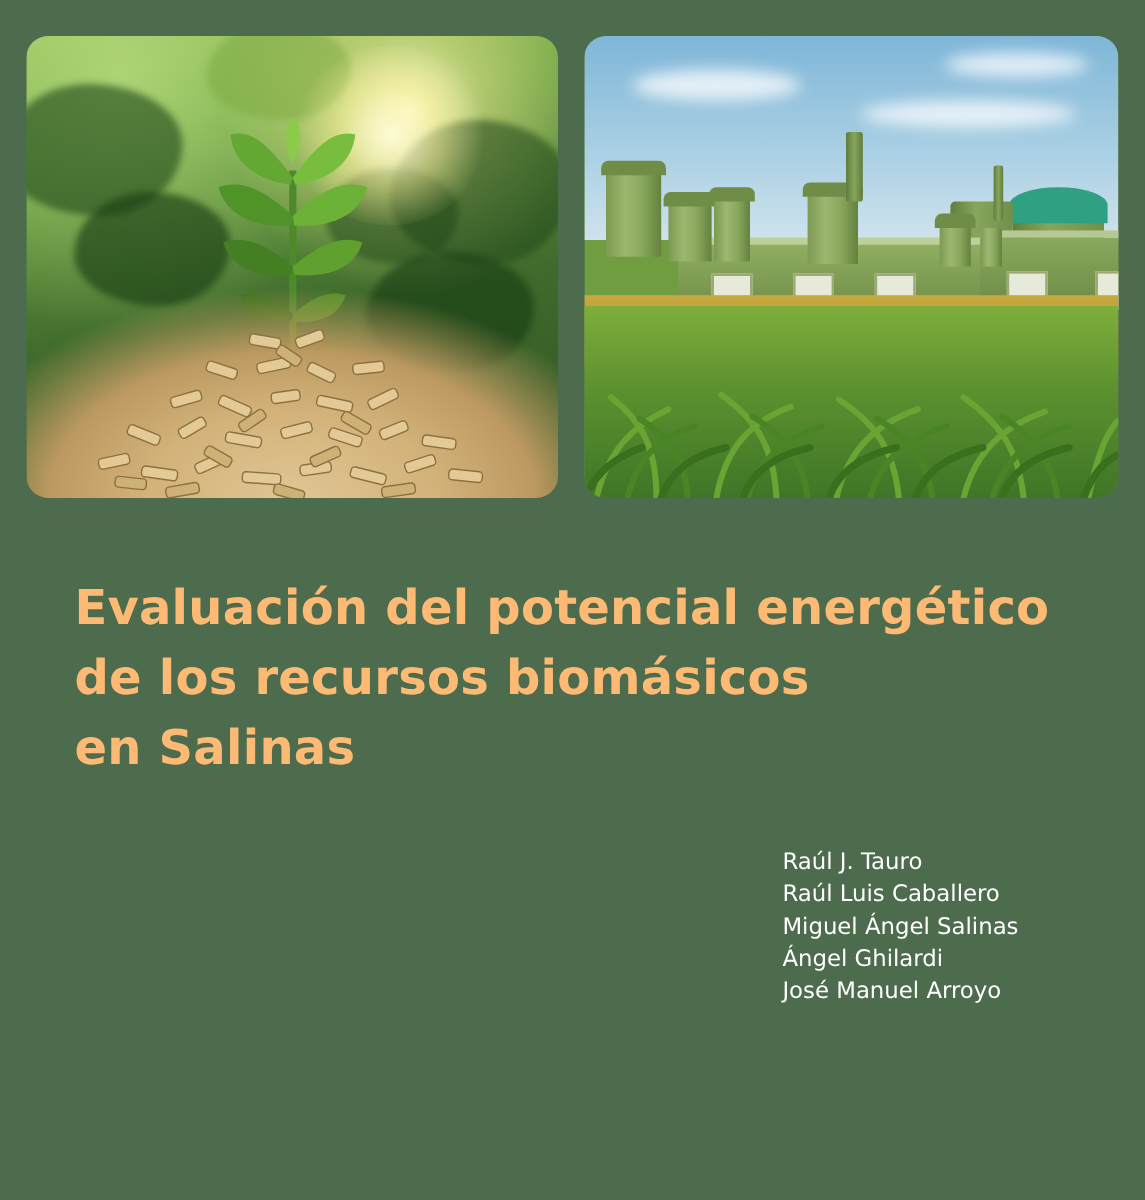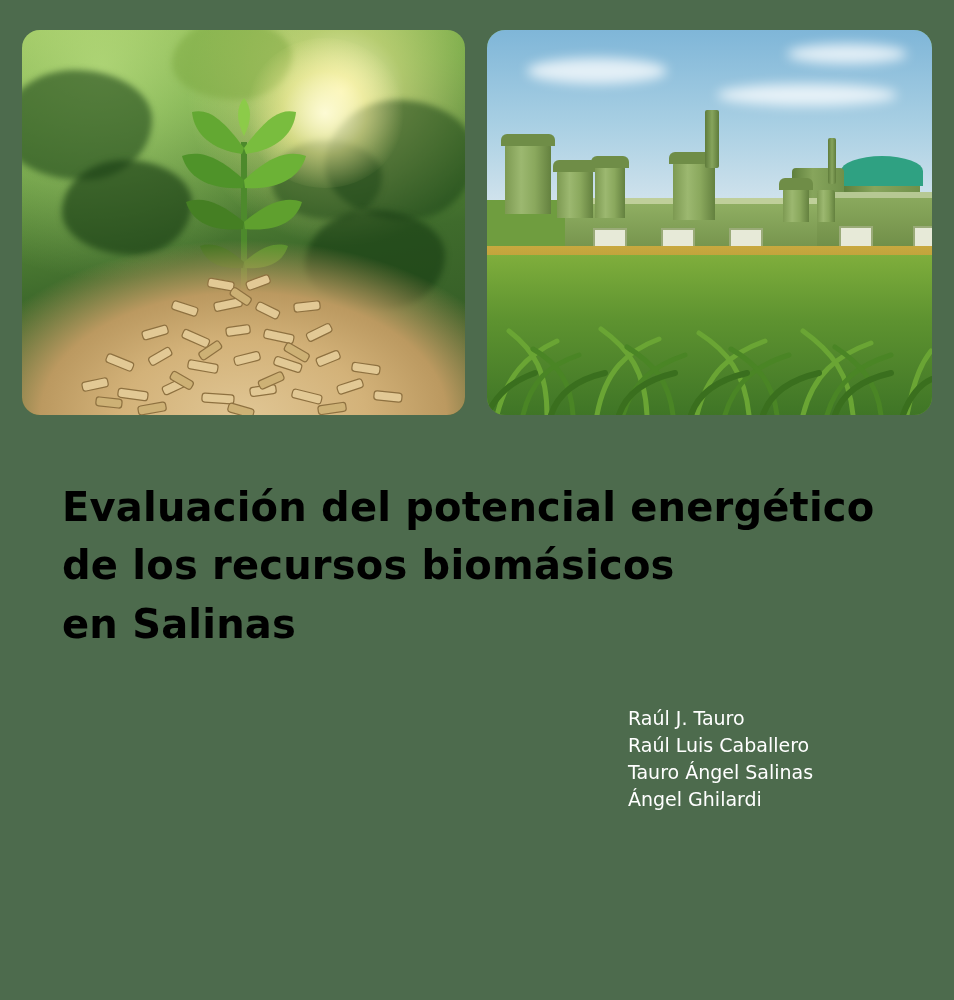--- a/index.html
+++ b/index.html
@@ -137,37 +137,37 @@
     position: absolute; left: 0; right: 0; bottom: 0; height: 160px;
     background: linear-gradient(180deg, #7fae3c 0%, #5e9330 40%, #3f7526 100%);
   }
 
   
   .title {
     position: absolute;
     left: 62px;
     top: 478px;
     width: 820px;
-    color: #000000;
+    color: #fdba74;
     font-size: 40px;
     line-height: 1.46;
     font-weight: bold;
     letter-spacing: 0.2px;
   }
   .title .line { display: block; white-space: nowrap; }
 
   .authors {
     position: absolute;
     left: 628px;
     top: 705px;
     color: #ffffff;
     font-size: 19px;
     line-height: 1.42;
   }
-  .authors .author { display: block; white-space: nowrap; }
+  .authors .author { display: block; white-space: nowrap; margin-left: 24px; }
 </style>
 </head>
 <body>
 
 <div class="cover">
 
   <div class="image-band">
 
     <div class="photo photo-left">
       <div class="seedling-scene">
@@ -325,17 +325,18 @@
 
   <div class="title">
     <span class="line">Evaluación del potencial energético</span>
     <span class="line">de los recursos biomásicos</span>
     <span class="line">en Salinas</span>
   </div>
 
   <div class="authors">
     <span class="author">Raúl J. Tauro</span>
     <span class="author">Raúl Luis Caballero</span>
-    <span class="author">Tauro Ángel Salinas</span>
+    <span class="author">Miguel Ángel Salinas</span>
     <span class="author">Ángel Ghilardi</span>
+    <span class="author">José Manuel Arroyo</span>
   </div>
 
 </div>
 
 </body></html>

